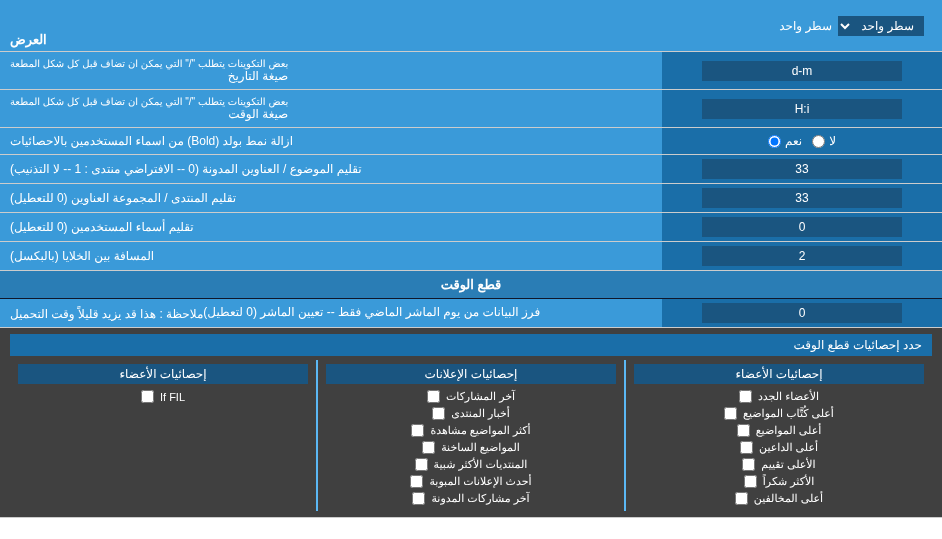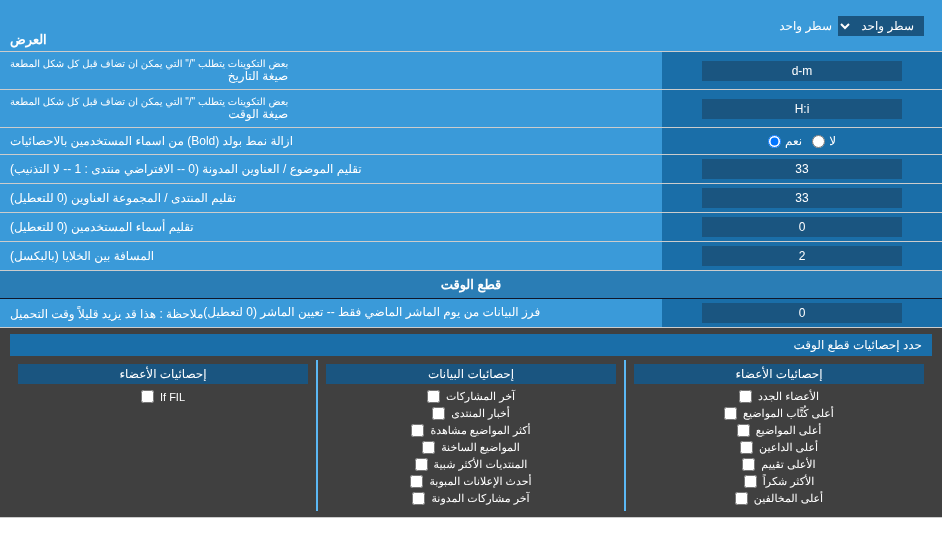--- a/index.html
+++ b/index.html
@@ -334,21 +334,21 @@
           <input type="checkbox" style="">
         </div>
         <div class="checkbox-item">
           <span>أعلى المخالفين</span>
           <input type="checkbox" style="">
         </div>
       </div>
       <div class="divider-col"></div>
 
       <div class="checkbox-col">
-        <div class="checkbox-col-header">إحصائيات البيانات</div>
+        <div class="checkbox-col-header">إحصائيات الإعلانات</div>
         <div class="checkbox-item">
           <span>آخر المشاركات</span>
           <input type="checkbox" style="">
         </div>
         <div class="checkbox-item">
           <span>أخبار المنتدى</span>
           <input type="checkbox" style="">
         </div>
         <div class="checkbox-item">
           <span>أكثر المواضيع مشاهدة</span>

